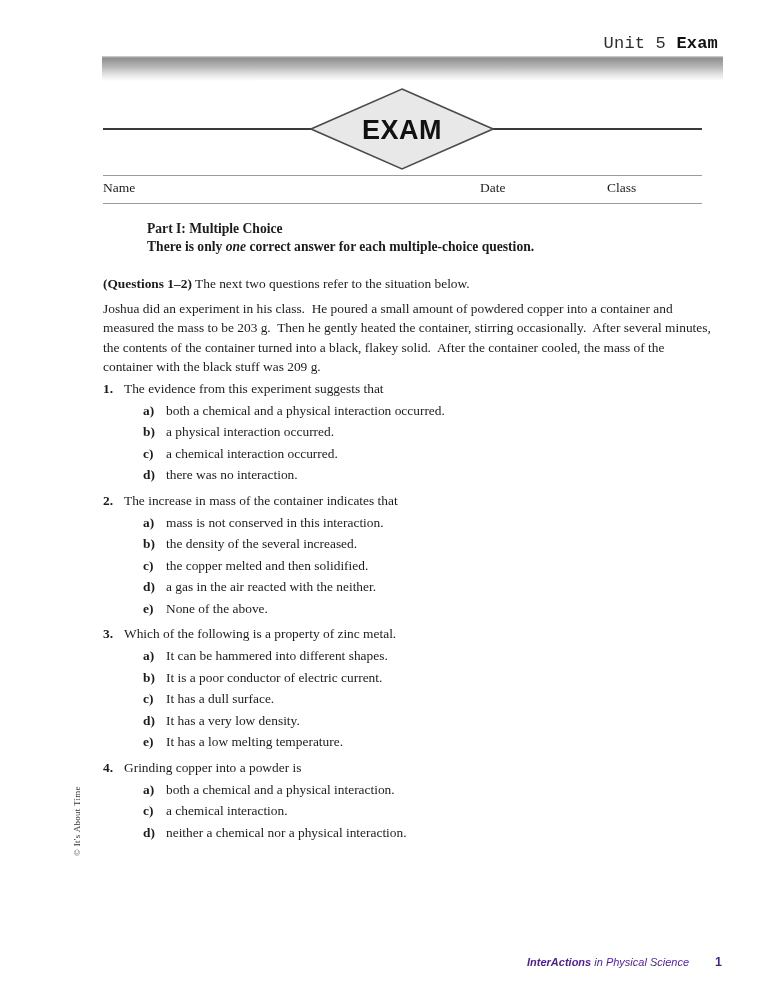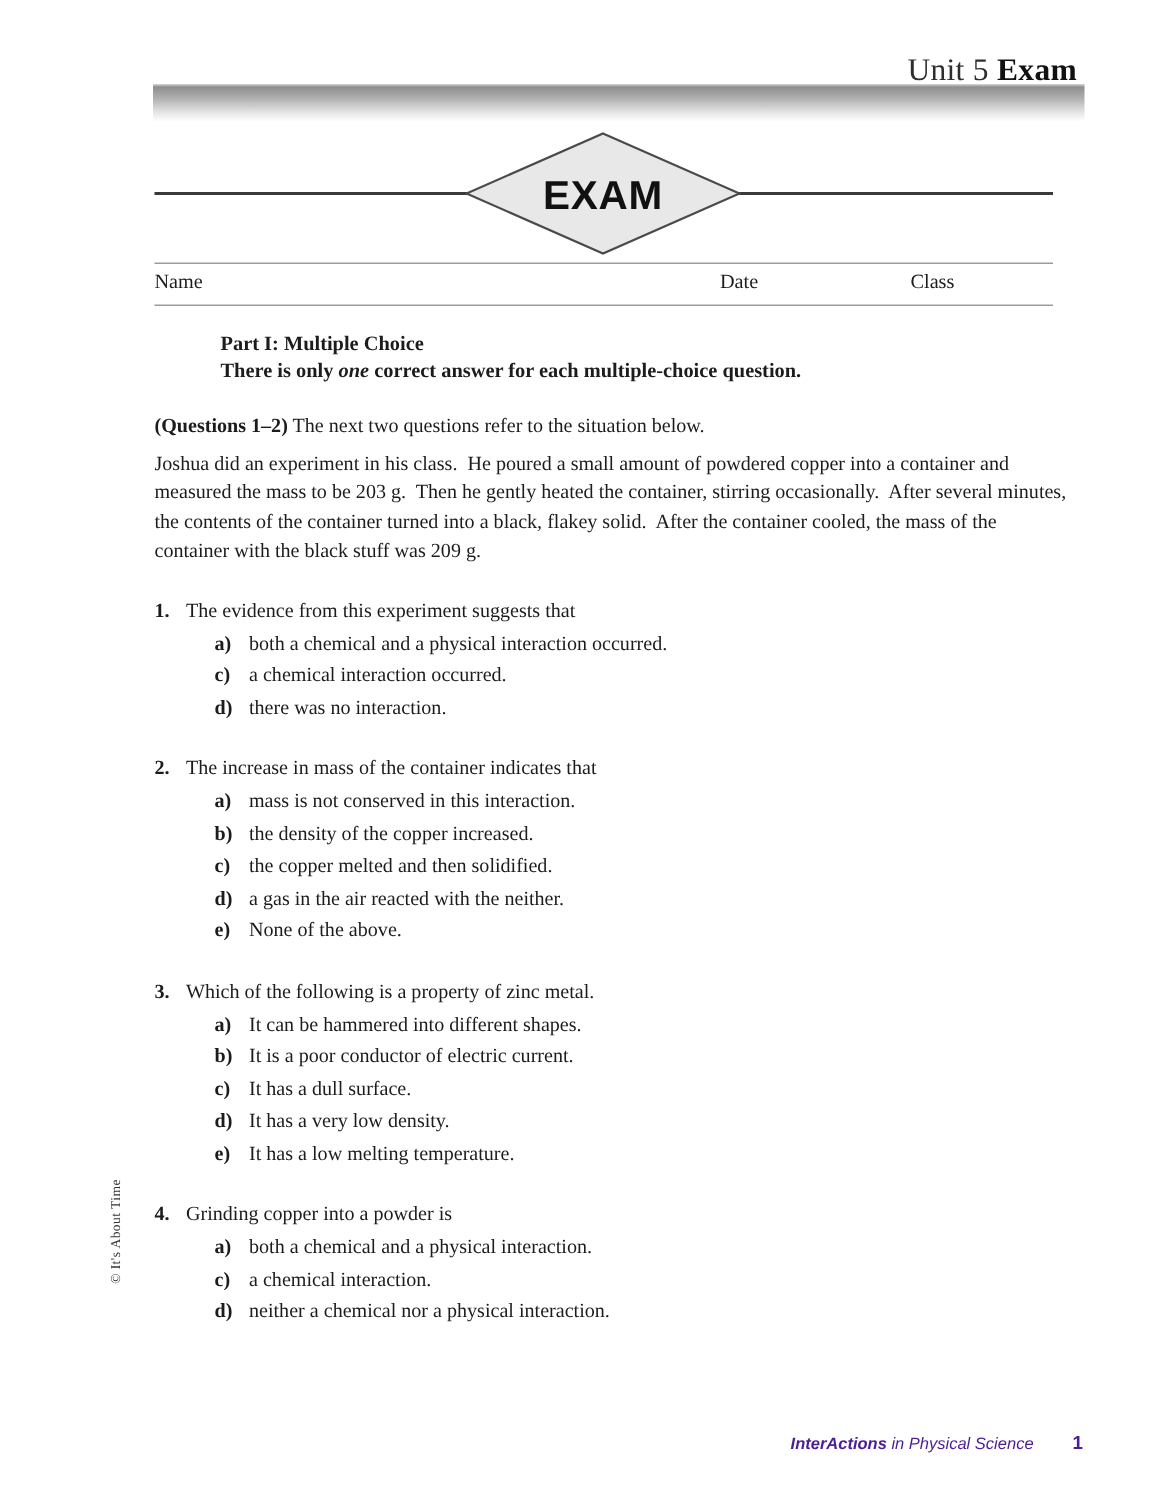--- a/index.html
+++ b/index.html
@@ -13,22 +13,22 @@
     color: #1c1c1c;
     overflow: hidden;
   }
   .pre { white-space: pre; }
 
   
   .header-right {
     position: absolute;
     top: 34px;
     right: 50px;
-    font-family: Liberation Serif, serif;
-    font-size: 21px;
+    font-family: Liberation Mono, monospace;
+    font-size: 17px;
     color: #2e2e2e;
     letter-spacing: 0.2px;
   }
   .header-right .hdr-bold { font-weight: 700; color: #111; }
 
   
   .gradient-bar {
     position: absolute;
     left: 102px;
     top: 56px;
@@ -83,21 +83,21 @@
     font-weight: 700;
     font-size: 13.6px;
     line-height: 17.5px;
     margin-left: 44px;
   }
   .part-instruction .emph { font-style: italic; }
   .group-note { margin-top: 20px; line-height: 17.5px; }
   .group-note .gn-bold { font-weight: 700; }
   .scenario { margin-top: 6px; white-space: pre-wrap; }
 
-  .question { margin-bottom: 3px; margin-top: 18px; }
+  .question { margin-bottom: 3px; }
   .q-line { line-height: 23px; }
   .q-num {
     display: inline-block;
     width: 21px;
     font-weight: 700;
   }
   .opt { padding-left: 40px; line-height: 21.5px; }
   .opt-letter {
     display: inline-block;
     width: 23px;
@@ -164,30 +164,31 @@
       <span class="gn-bold">(Questions 1–2)</span><span class="pre"> The next two questions refer to the situation below.</span>
     </div>
 
     <div class="scenario">Joshua did an experiment in his class.  He poured a small amount of powdered copper into a container and measured the mass to be 203 g.  Then he gently heated the container, stirring occasionally.  After several minutes, the contents of the container turned into a black, flakey solid.  After the container cooled, the mass of the container with the black stuff was 209 g.</div>
 
     <div class="question">
       <div class="q-line">
         <span class="q-num">1.</span><span class="q-text">The evidence from this experiment suggests that</span>
       </div>
       <div class="opt"><span class="opt-letter">a)</span><span>both a chemical and a physical interaction occurred.</span></div>
+      <div class="opt"><span class="opt-letter">b)</span><span>a physical interaction occurred.</span></div>
       <div class="opt"><span class="opt-letter">c)</span><span>a chemical interaction occurred.</span></div>
       <div class="opt"><span class="opt-letter">d)</span><span>there was no interaction.</span></div>
     </div>
 
     <div class="question">
       <div class="q-line">
         <span class="q-num">2.</span><span class="q-text">The increase in mass of the container indicates that</span>
       </div>
       <div class="opt"><span class="opt-letter">a)</span><span>mass is not conserved in this interaction.</span></div>
-      <div class="opt"><span class="opt-letter">b)</span><span>the density of the copper increased.</span></div>
+      <div class="opt"><span class="opt-letter">b)</span><span>the density of the several increased.</span></div>
       <div class="opt"><span class="opt-letter">c)</span><span>the copper melted and then solidified.</span></div>
       <div class="opt"><span class="opt-letter">d)</span><span>a gas in the air reacted with the neither.</span></div>
       <div class="opt"><span class="opt-letter">e)</span><span>None of the above.</span></div>
     </div>
 
     <div class="question">
       <div class="q-line">
         <span class="q-num">3.</span><span class="q-text">Which of the following is a property of zinc metal.</span>
       </div>
       <div class="opt"><span class="opt-letter">a)</span><span>It can be hammered into different shapes.</span></div>

